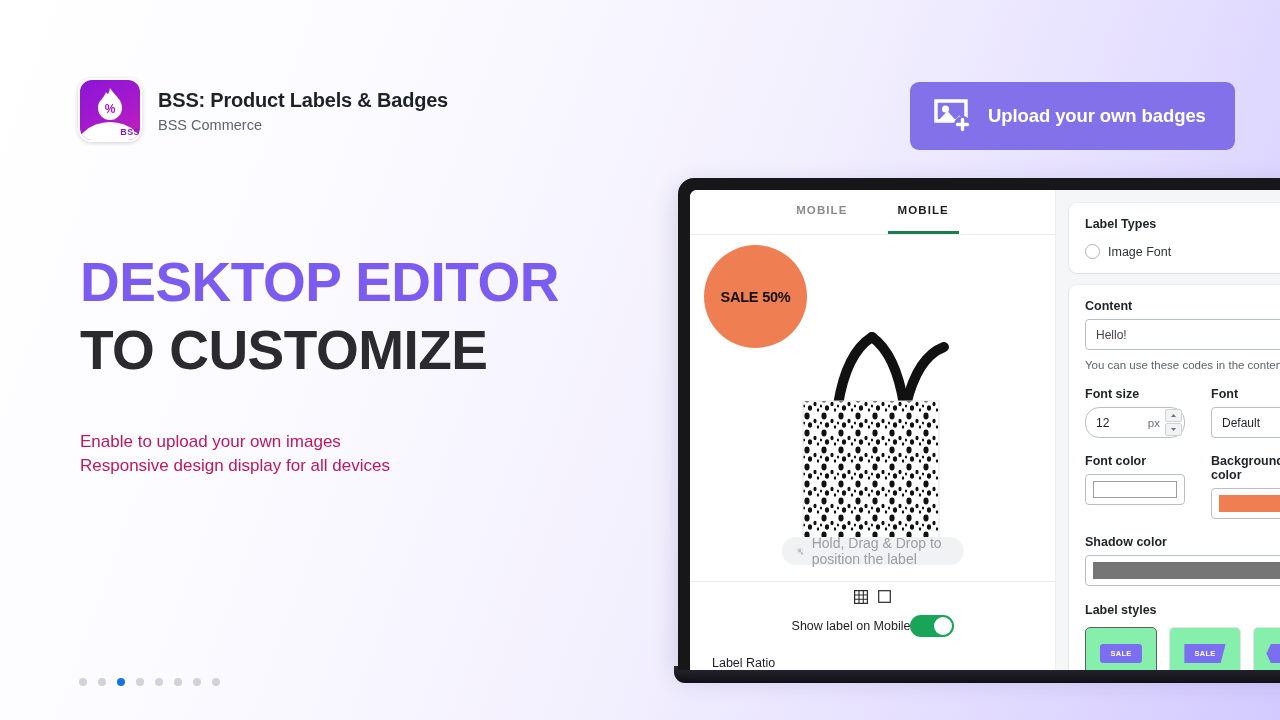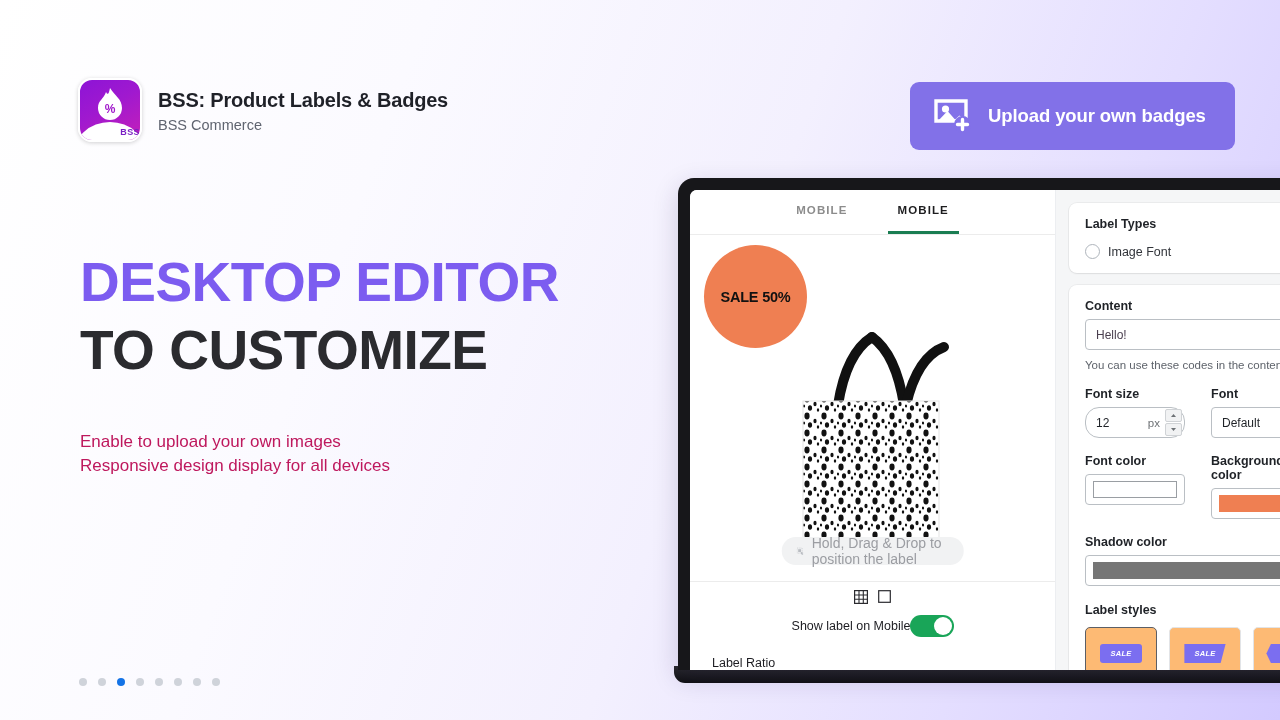--- a/index.html
+++ b/index.html
@@ -161,24 +161,23 @@
   }
   .swatch-box {
     height: 31px; border: 1px solid #babfc4; border-radius: 4px; background: #fff;
     display: flex; align-items: center; padding: 0 7px;
   }
   .swatch { height: 17px; flex: 1; border: 1px solid #9a9ea3; }
   .swatch-wide { height: 17px; flex: 1; border: none; }
 
   .styles-row { display: flex; gap: 12px; margin-top: 10px; }
   .style-card {
-    width: 72px; height: 72px; background: #fdba74; border: 1px solid #e2e4e7; border-radius: 5px;
+    width: 72px; height: 72px; background: #86efac; border: 1px solid #e2e4e7; border-radius: 5px;
     display: flex; align-items: flex-start; justify-content: center; padding-top: 16px; cursor: pointer;
     flex: none;
-    font-style: italic;
   }
   .style-card.selected { border: 1.6px solid #5c5f66; }
   .tag-rect {
     background: #7b6ef0; color: #fff; font-size: 7.5px; font-weight: bold; letter-spacing: .3px;
     padding: 5px 10px; border-radius: 3px;
   }
   .tag-ribbon {
     background: #7b6ef0; color: #fff; font-size: 7.5px; font-weight: bold; letter-spacing: .3px;
     padding: 5px 10px; clip-path: polygon(0 0, 100% 0, 88% 100%, 0 100%);
   }

